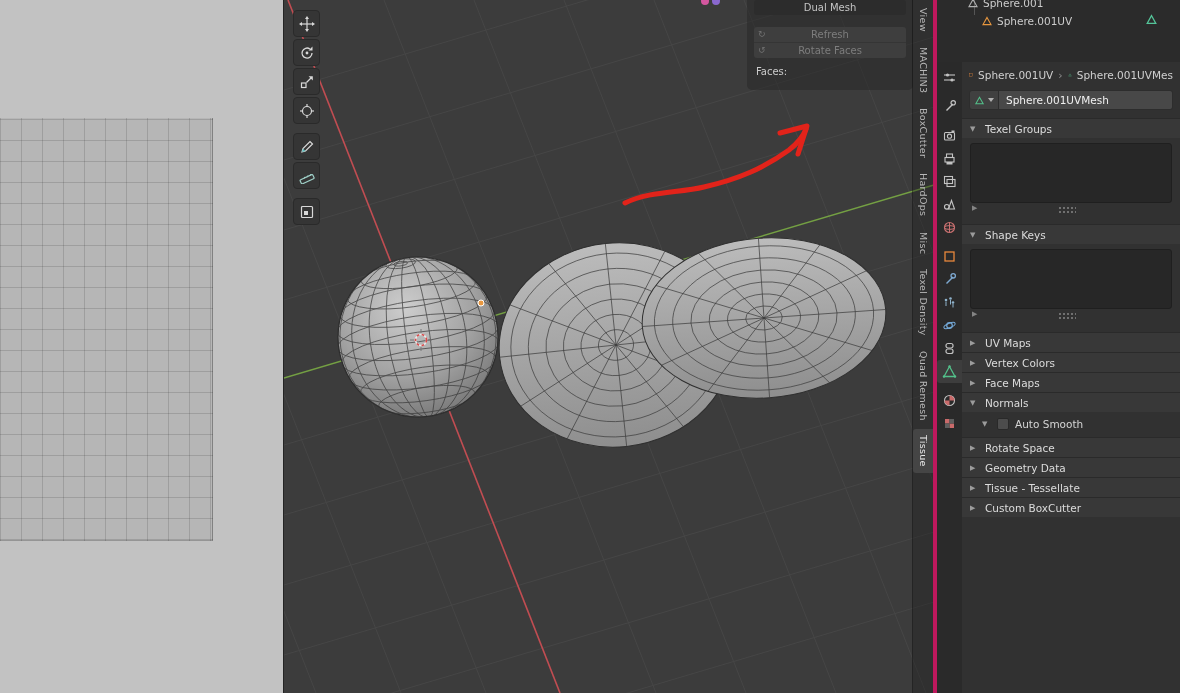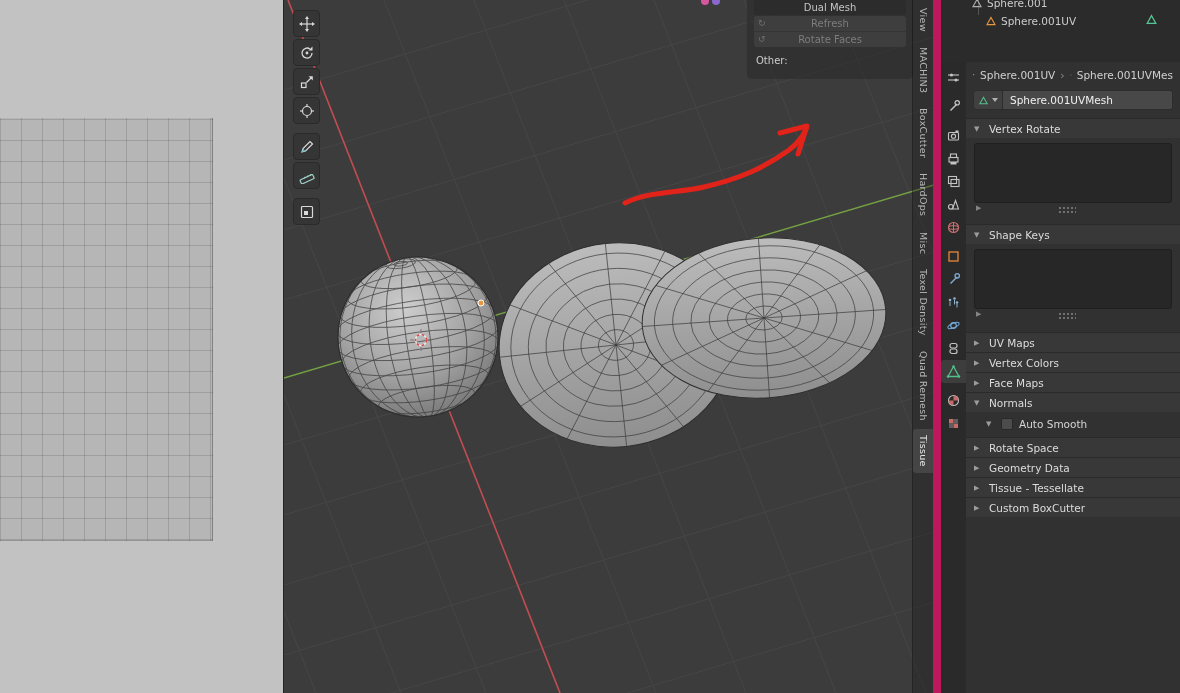--- a/index.html
+++ b/index.html
@@ -23,38 +23,38 @@
   .tool-btn{width:27px;height:27px;background:#353535;border:1px solid #2a2a2a;border-radius:4px;
     margin-bottom:2px;display:flex;align-items:center;justify-content:center;box-sizing:border-box;cursor:pointer;}
   .tool-gap{height:7px;}
 
   
   .tissue-panel{position:absolute;left:463px;top:0;width:166px;background:rgba(38,38,38,.5);
     padding:0 7px 10px 7px;border-radius:0 0 5px 5px;box-sizing:border-box;}
   .tp-btn{height:15px;font-size:10px;display:flex;align-items:center;justify-content:center;
     color:#e2e2e2;background:#505050;position:relative;cursor:pointer;}
   .tp-btn .ic{position:absolute;left:4px;font-size:9px;line-height:1;color:#cfcfcf;}
-  .tp-btn.dark{background:#2c2c2c;color:#c4c4c4;border-radius:3px;margin-bottom:1px;}
+  .tp-btn.dark{background:#2c2c2c;color:#c4c4c4;border-radius:3px;margin-bottom:12px;}
   .tp-group{border-radius:3px;overflow:hidden;display:flex;flex-direction:column;gap:1px;background:#353535;}
   .tp-btn.disabled{background:#3e3e3e;color:#7d7d7d;}
   .tp-btn.disabled .ic{color:#707070;}
   .tp-btn.hovered{background:#6d6d6d;color:#ffffff;}
   .tp-label{font-size:10px;color:#cccccc;margin:8px 0 3px 2px;}
 
   
   .tab-strip{position:absolute;right:0;top:0;bottom:0;width:22px;background:rgba(25,25,25,.35);
     border-left:1px solid rgba(0,0,0,.25);display:flex;flex-direction:column;padding-top:2px;box-sizing:border-box;}
   .vtab{writing-mode:vertical-rl;font-size:9.5px;color:#b8b8b8;padding:6px 5px 6px 3px;
     letter-spacing:.3px;cursor:pointer;margin-bottom:3px;white-space:nowrap;}
   .vtab.active{background:#454545;color:#e8e8e8;border-radius:3px 0 0 3px;}
 
   .hdr-dot{position:absolute;width:8px;height:8px;border-radius:50%;top:-3px;}
 
   
-  .right-col{position:absolute;left:933px;top:0;width:247px;height:693px;background:#313131;border-left:8px solid #be185d;box-sizing:border-box;}
+  .right-col{position:absolute;left:933px;top:0;width:247px;height:693px;background:#313131;border-left:4px solid #be185d;box-sizing:border-box;}
   .outliner{position:absolute;left:0;top:0;right:0;height:62px;background:#2b2b2b;border-bottom:2px solid #1d1d1d;overflow:hidden;}
   .o-row{position:absolute;left:0;right:0;height:17px;display:flex;align-items:center;gap:4px;font-size:10.5px;color:#cccccc;cursor:pointer;}
   .o-treeline{position:absolute;left:37px;top:0;width:1px;height:15px;background:#555;}
   .o-data-icon-right{position:absolute;right:22px;top:1px;}
 
   .props{position:absolute;top:62px;left:0;right:0;bottom:0;display:flex;}
   .props-tabs{width:25px;background:#2a2a2a;display:flex;flex-direction:column;align-items:stretch;padding-top:4px;flex:none;}
   .ptab{height:23px;display:flex;align-items:center;justify-content:center;cursor:pointer;flex:none;}
   .ptab.active{background:#3d3d3d;border-radius:3px 0 0 3px;}
   .pgap{height:6px;flex:none;}
@@ -300,21 +300,21 @@
       <div class="tp-group">
         <div class="tp-btn disabled">
           <span class="ic">↻</span>
           <span>Refresh</span>
         </div>
         <div class="tp-btn disabled">
           <span class="ic">↺</span>
           <span>Rotate Faces</span>
         </div>
       </div>
-      <div class="tp-label">Other:</div>
+      <div class="tp-label">Faces:</div>
     </div>
 
     <div class="tab-strip">
       <div class="vtab">View</div>
       <div class="vtab">MACHIN3</div>
       <div class="vtab">BoxCutter</div>
       <div class="vtab">HardOps</div>
       <div class="vtab">Misc</div>
       <div class="vtab">Texel Density</div>
       <div class="vtab">Quad Remesh</div>
@@ -479,21 +479,21 @@
             <svg width="11" height="11" viewBox="0 0 15 15">
               <polygon points="7.5,3 12.5,12 2.5,12" fill="none" stroke="#53c08a" stroke-width="1.4"></polygon>
             </svg>
             <span class="caret"></span>
           </div>
           <div class="db-name">Sphere.001UVMesh</div>
         </div>
 
         <div class="panel-header">
           <span class="arrow">▼</span>
-          <span>Vertex Rotate</span>
+          <span>Texel Groups</span>
         </div>
         <div class="panel-body">
           <div class="uilist"></div>
           <div class="uilist-footer">
             <span class="filter-arrow">▶</span>
             <span class="grip"></span>
           </div>
         </div>
         <div class="spacer6"></div>
 

